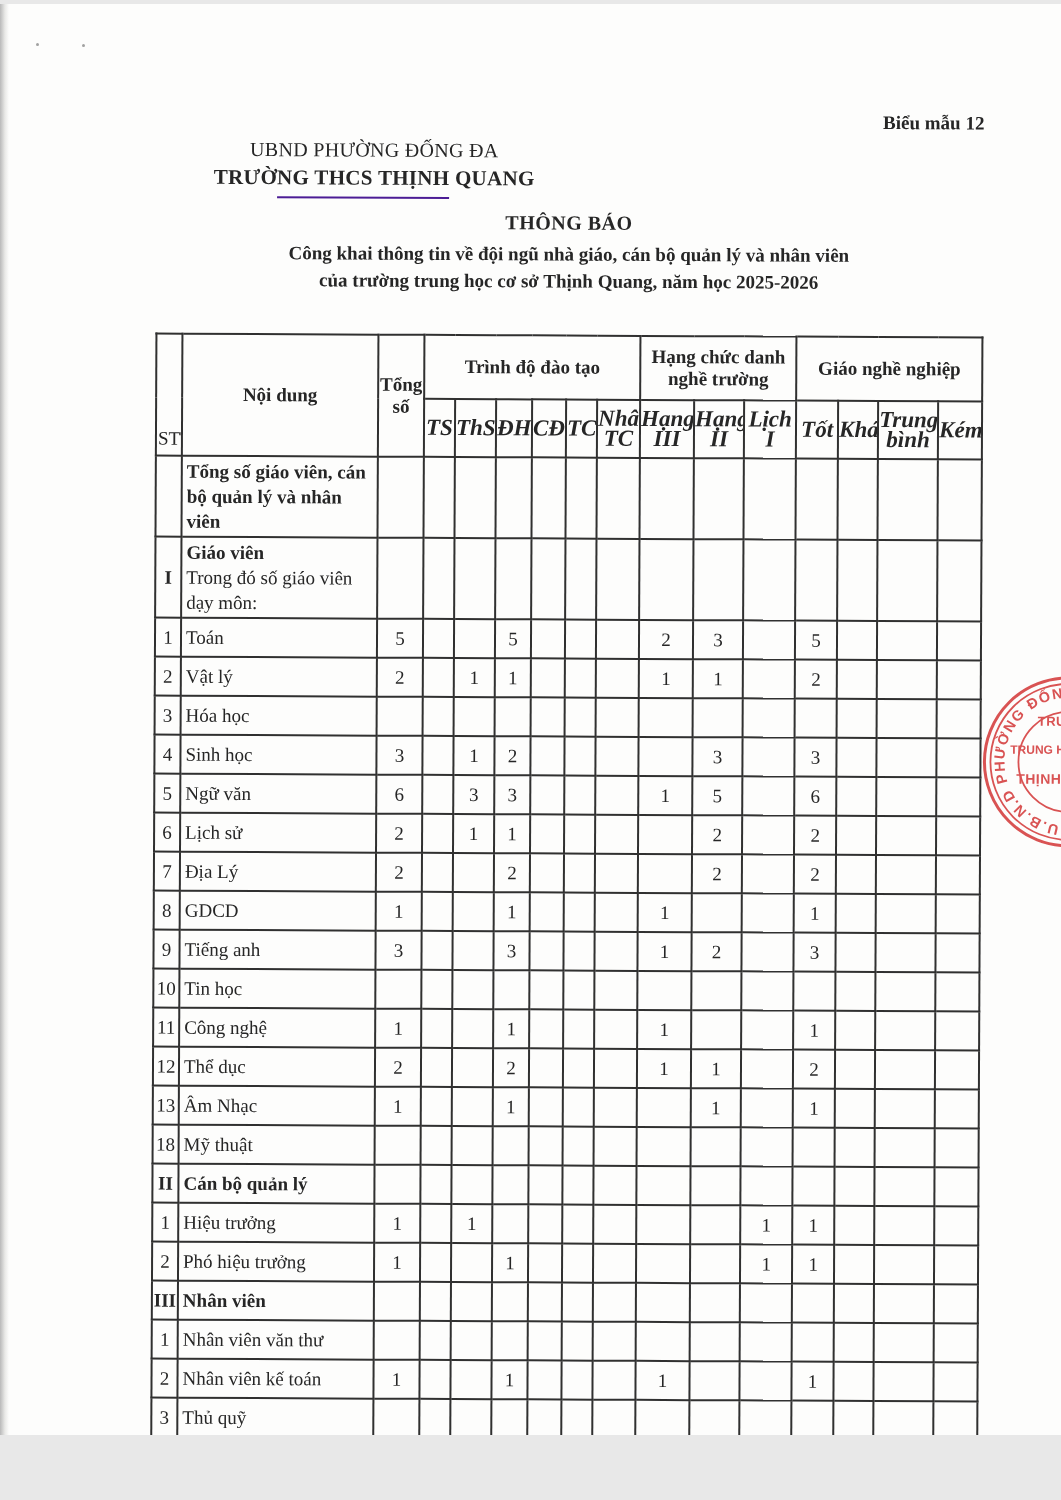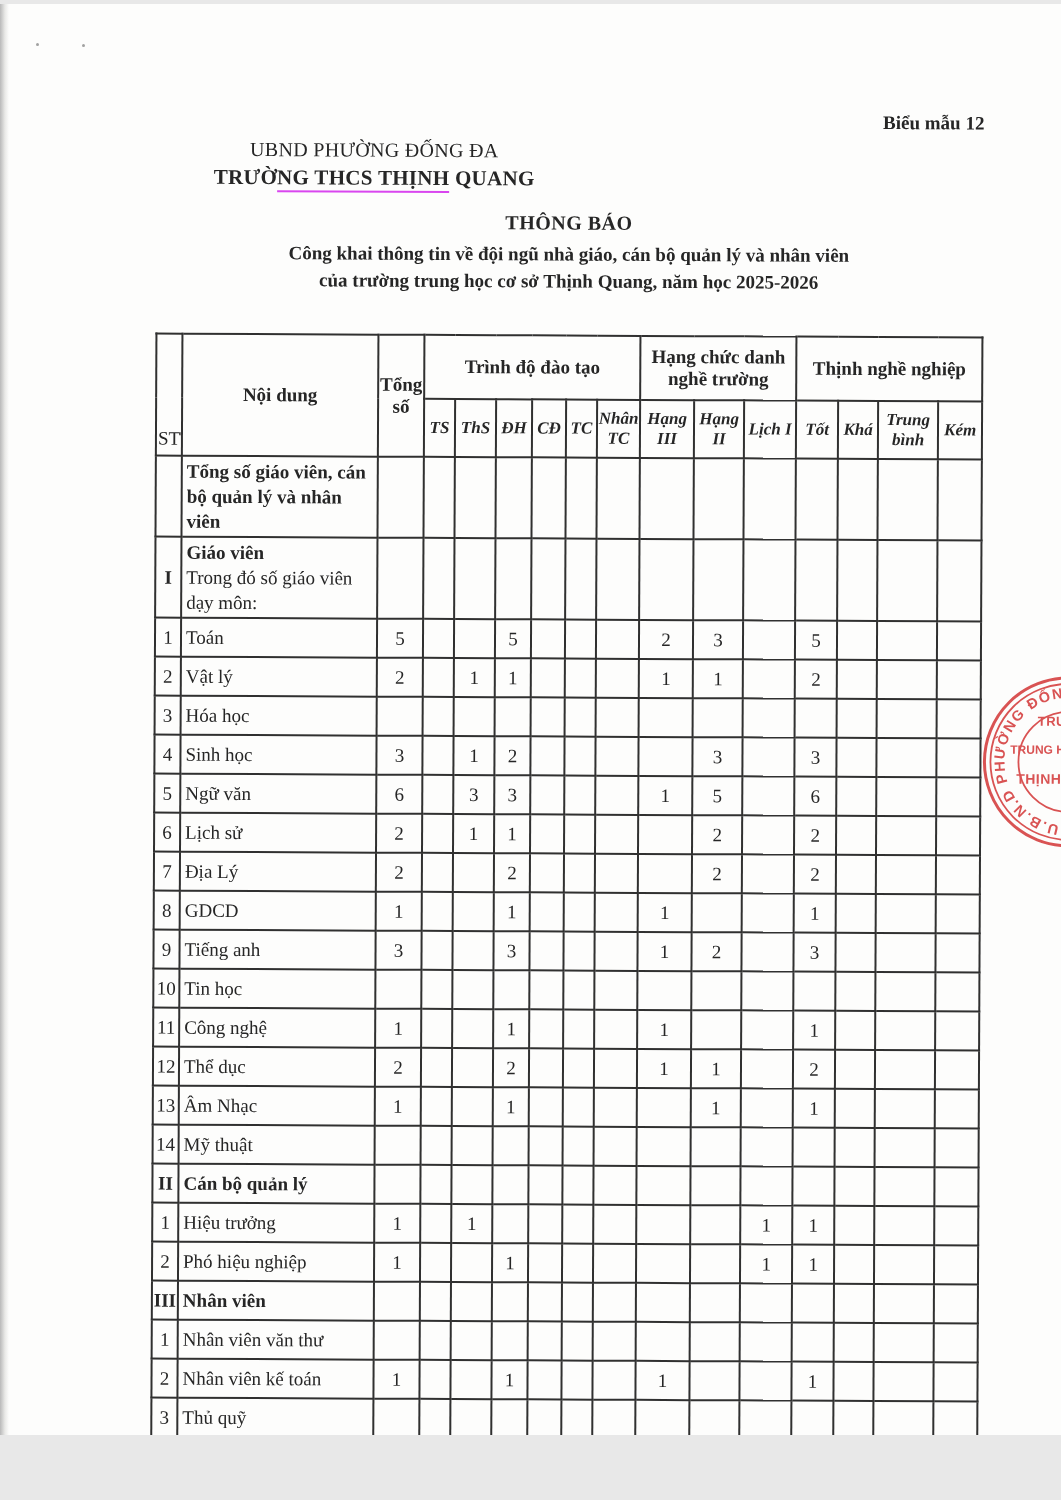--- a/index.html
+++ b/index.html
@@ -16,34 +16,34 @@
   .speck { position:absolute; width:3px; height:3px; border-radius:50%; background:#8a8a8a; opacity:.8; }
   .speck1 { left:36px; top:39px; }
   .speck2 { left:82px; top:40px; }
 
   
   .form-label { position:absolute; top:104px; left:605px; width:380px; text-align:right;
     font-weight:bold; font-size:19px; }
   .org { position:absolute; top:130px; left:155px; width:440px; text-align:center; line-height:28px; }
   .org-1 { font-size:20px; letter-spacing:.3px; }
   .org-2 { font-size:21px; font-weight:bold; letter-spacing:.3px; }
-  .org-2 .ul { border-bottom:2px solid #d946ef; padding-bottom:1px; }
+  .org-2 .ul { border-bottom:2px solid #4c1d95; padding-bottom:7px; }
   .titleblock { position:absolute; top:205px; left:140px; width:860px; text-align:center; font-weight:bold; }
   .doc-title { font-size:20px; letter-spacing:.5px; margin-bottom:6px; }
   .doc-sub { font-size:19px; line-height:27px; }
 
   
   table.staff { position:absolute; top:328px; left:157px; width:827px;
     border-collapse:collapse; table-layout:fixed; }
   .staff th, .staff td { border:2px solid #303030; padding:0; overflow:hidden; }
   .staff th { font-weight:bold; font-size:19px; line-height:22px; text-align:center; vertical-align:middle; }
   tr.h-top { height:64px; }
   tr.h-sub { height:58px; }
   th.h-stt { font-weight:normal; vertical-align:bottom; text-align:left; padding:0 0 5px 1px; }
-  tr.h-sub th { font-style:italic; font-size:17px; line-height:20px;text-align:center; }
+  tr.h-sub th { font-style:italic; font-size:23px; line-height:20px;text-align:center; }
   .staff td { font-size:19px; vertical-align:middle; }
   .staff tbody tr { height:39px; }
   td.c-stt { text-align:center; }
   td.c-label { text-align:left; padding:2px 2px 2px 4px; line-height:25px; }
   td.c-num { text-align:center; }
   .b { font-weight:bold; }
 
   
   .stamp { position:absolute; left:982px; top:663px; width:180px; height:180px;
     color:var(--stamp, #d64545); opacity:.92; }
@@ -95,21 +95,21 @@
           <col style="width:60px">
           <col style="width:44px">
       </colgroup>
       <thead>
         <tr class="h-top">
           <th class="h-stt" rowspan="2">STT</th>
           <th rowspan="2">Nội dung</th>
           <th rowspan="2">Tổng số</th>
           <th colspan="6">Trình độ đào tạo</th>
           <th colspan="3">Hạng chức danh nghề trường</th>
-          <th colspan="4">Thịnh nghề nghiệp</th>
+          <th colspan="4">Giáo nghề nghiệp</th>
         </tr>
         <tr class="h-sub">
           <th>TS</th>
           <th>ThS</th>
           <th>ĐH</th>
           <th>CĐ</th>
           <th>TC</th>
           <th>Nhân TC</th>
           <th>Hạng III</th>
           <th>Hạng II</th>
@@ -416,21 +416,21 @@
             <td class="c-num"></td>
             <td class="c-num"></td>
             <td class="c-num">1</td>
             <td class="c-num"></td>
             <td class="c-num">1</td>
             <td class="c-num"></td>
             <td class="c-num"></td>
             <td class="c-num"></td>
           </tr>
           <tr>
-    <td class="c-stt">14</td>
+    <td class="c-stt">18</td>
     <td class="c-label">
               <div>Mỹ thuật</div>
             </td>
   <td class="c-num"></td>
             <td class="c-num"></td>
             <td class="c-num"></td>
             <td class="c-num"></td>
             <td class="c-num"></td>
             <td class="c-num"></td>
             <td class="c-num"></td>
@@ -478,21 +478,21 @@
             <td class="c-num"></td>
             <td class="c-num">1</td>
             <td class="c-num">1</td>
             <td class="c-num"></td>
             <td class="c-num"></td>
             <td class="c-num"></td>
           </tr>
           <tr>
     <td class="c-stt">2</td>
     <td class="c-label">
-              <div>Phó hiệu nghiệp</div>
+              <div>Phó hiệu trưởng</div>
             </td>
   <td class="c-num">1</td>
             <td class="c-num"></td>
             <td class="c-num"></td>
             <td class="c-num">1</td>
             <td class="c-num"></td>
             <td class="c-num"></td>
             <td class="c-num"></td>
             <td class="c-num"></td>
             <td class="c-num"></td>

